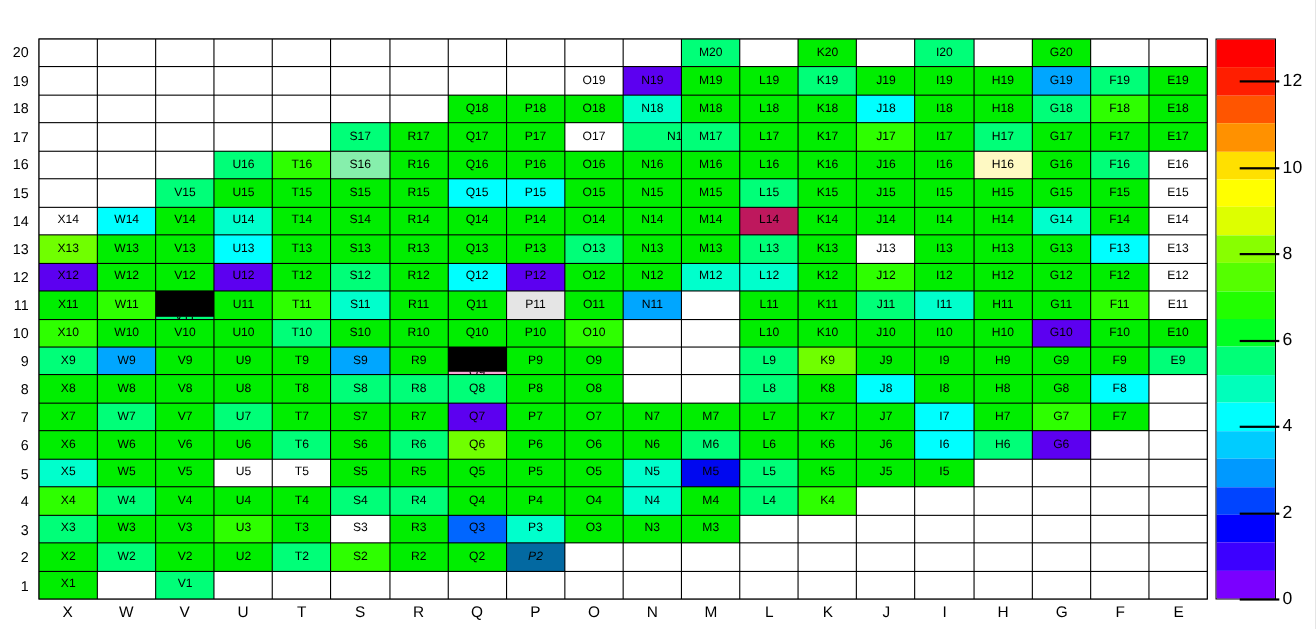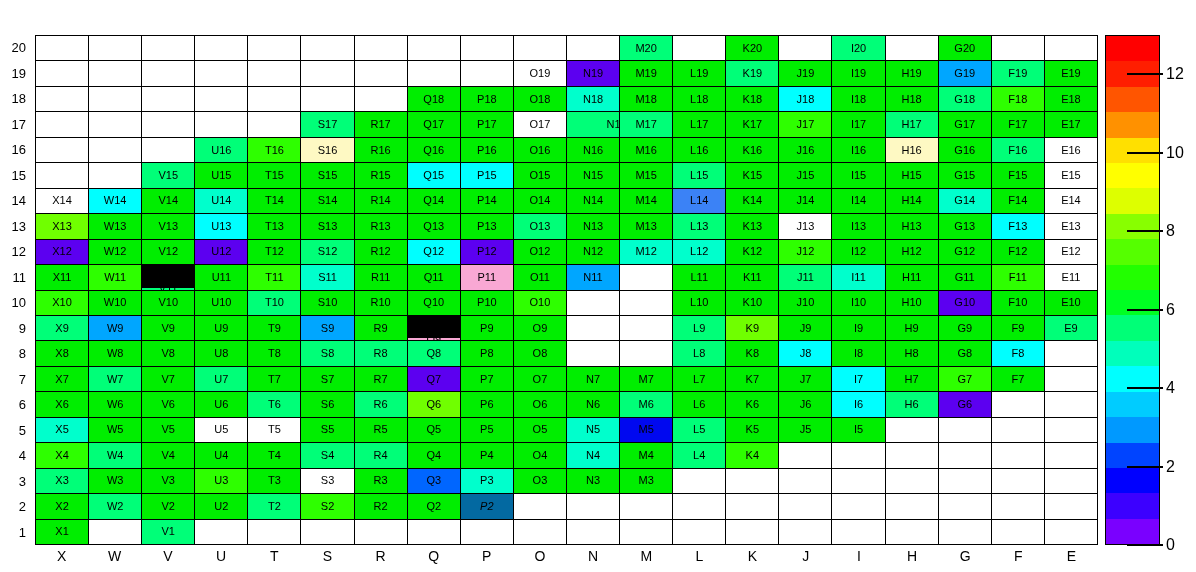--- a/index.html
+++ b/index.html
@@ -148,21 +148,21 @@
       <div class="cell" style="background: rgb(0, 238, 0);">I17</div>
       <div class="cell" style="background: rgb(0, 255, 120);">H17</div>
       <div class="cell" style="background: rgb(0, 238, 0);">G17</div>
       <div class="cell" style="background: rgb(0, 238, 0);">F17</div>
       <div class="cell" style="background: rgb(0, 238, 0);">E17</div>
       <div class="cell" style="background: rgb(255, 255, 255);"></div>
       <div class="cell" style="background: rgb(255, 255, 255);"></div>
       <div class="cell" style="background: rgb(255, 255, 255);"></div>
       <div class="cell" style="background: rgb(0, 255, 120);">U16</div>
       <div class="cell" style="background: rgb(46, 255, 0);">T16</div>
-      <div class="cell" style="background: #fef9c3;">S16</div>
+      <div class="cell" style="background: #86efac;">S16</div>
       <div class="cell" style="background: rgb(0, 238, 0);">R16</div>
       <div class="cell" style="background: rgb(0, 238, 0);">Q16</div>
       <div class="cell" style="background: rgb(0, 238, 0);">P16</div>
       <div class="cell" style="background: rgb(0, 238, 0);">O16</div>
       <div class="cell" style="background: rgb(0, 238, 0);">N16</div>
       <div class="cell" style="background: rgb(0, 238, 0);">M16</div>
       <div class="cell" style="background: rgb(0, 238, 0);">L16</div>
       <div class="cell" style="background: rgb(0, 238, 0);">K16</div>
       <div class="cell" style="background: rgb(0, 238, 0);">J16</div>
       <div class="cell" style="background: rgb(0, 238, 0);">I16</div>
@@ -195,21 +195,21 @@
       <div class="cell" style="background: rgb(0, 238, 0);">V14</div>
       <div class="cell" style="background: rgb(0, 255, 204);">U14</div>
       <div class="cell" style="background: rgb(0, 238, 0);">T14</div>
       <div class="cell" style="background: rgb(0, 238, 0);">S14</div>
       <div class="cell" style="background: rgb(0, 238, 0);">R14</div>
       <div class="cell" style="background: rgb(0, 238, 0);">Q14</div>
       <div class="cell" style="background: rgb(0, 238, 0);">P14</div>
       <div class="cell" style="background: rgb(0, 238, 0);">O14</div>
       <div class="cell" style="background: rgb(0, 238, 0);">N14</div>
       <div class="cell" style="background: rgb(0, 238, 0);">M14</div>
-      <div class="cell" style="background: #3b82f6;">L14</div>
+      <div class="cell" style="background: #be185d;">L14</div>
       <div class="cell" style="background: rgb(0, 238, 0);">K14</div>
       <div class="cell" style="background: rgb(0, 238, 0);">J14</div>
       <div class="cell" style="background: rgb(0, 238, 0);">I14</div>
       <div class="cell" style="background: rgb(0, 238, 0);">H14</div>
       <div class="cell" style="background: rgb(0, 255, 204);">G14</div>
       <div class="cell" style="background: rgb(0, 238, 0);">F14</div>
       <div class="cell" style="background: rgb(255, 255, 255);">E14</div>
       <div class="cell" style="background: rgb(112, 255, 0);">X13</div>
       <div class="cell" style="background: rgb(0, 238, 0);">W13</div>
       <div class="cell" style="background: rgb(0, 238, 0);">V13</div>
@@ -251,21 +251,21 @@
       <div class="cell" style="background: rgb(0, 238, 0);">F12</div>
       <div class="cell" style="background: rgb(255, 255, 255);">E12</div>
       <div class="cell" style="background: rgb(0, 238, 0);">X11</div>
       <div class="cell" style="background: rgb(46, 255, 0);">W11</div>
       <div class="cell" style="background: rgb(0, 255, 120); margin-top: 23px;">V11</div>
       <div class="cell" style="background: rgb(0, 238, 0);">U11</div>
       <div class="cell" style="background: rgb(46, 255, 0);">T11</div>
       <div class="cell" style="background: rgb(0, 255, 204);">S11</div>
       <div class="cell" style="background: rgb(0, 238, 0);">R11</div>
       <div class="cell" style="background: rgb(0, 238, 0);">Q11</div>
-      <div class="cell" style="background: #f9a8d4; text-align: right;">P11</div>
+      <div class="cell" style="background: #e5e5e5; text-align: right;">P11</div>
       <div class="cell" style="background: rgb(0, 238, 0);">O11</div>
       <div class="cell" style="background: rgb(0, 166, 255);">N11</div>
       <div class="cell" style="background: rgb(255, 255, 255);"></div>
       <div class="cell" style="background: rgb(0, 238, 0);">L11</div>
       <div class="cell" style="background: rgb(0, 238, 0);">K11</div>
       <div class="cell" style="background: rgb(0, 255, 120);">J11</div>
       <div class="cell" style="background: rgb(0, 255, 204);">I11</div>
       <div class="cell" style="background: rgb(0, 238, 0);">H11</div>
       <div class="cell" style="background: rgb(0, 238, 0);">G11</div>
       <div class="cell" style="background: rgb(46, 255, 0);">F11</div>

